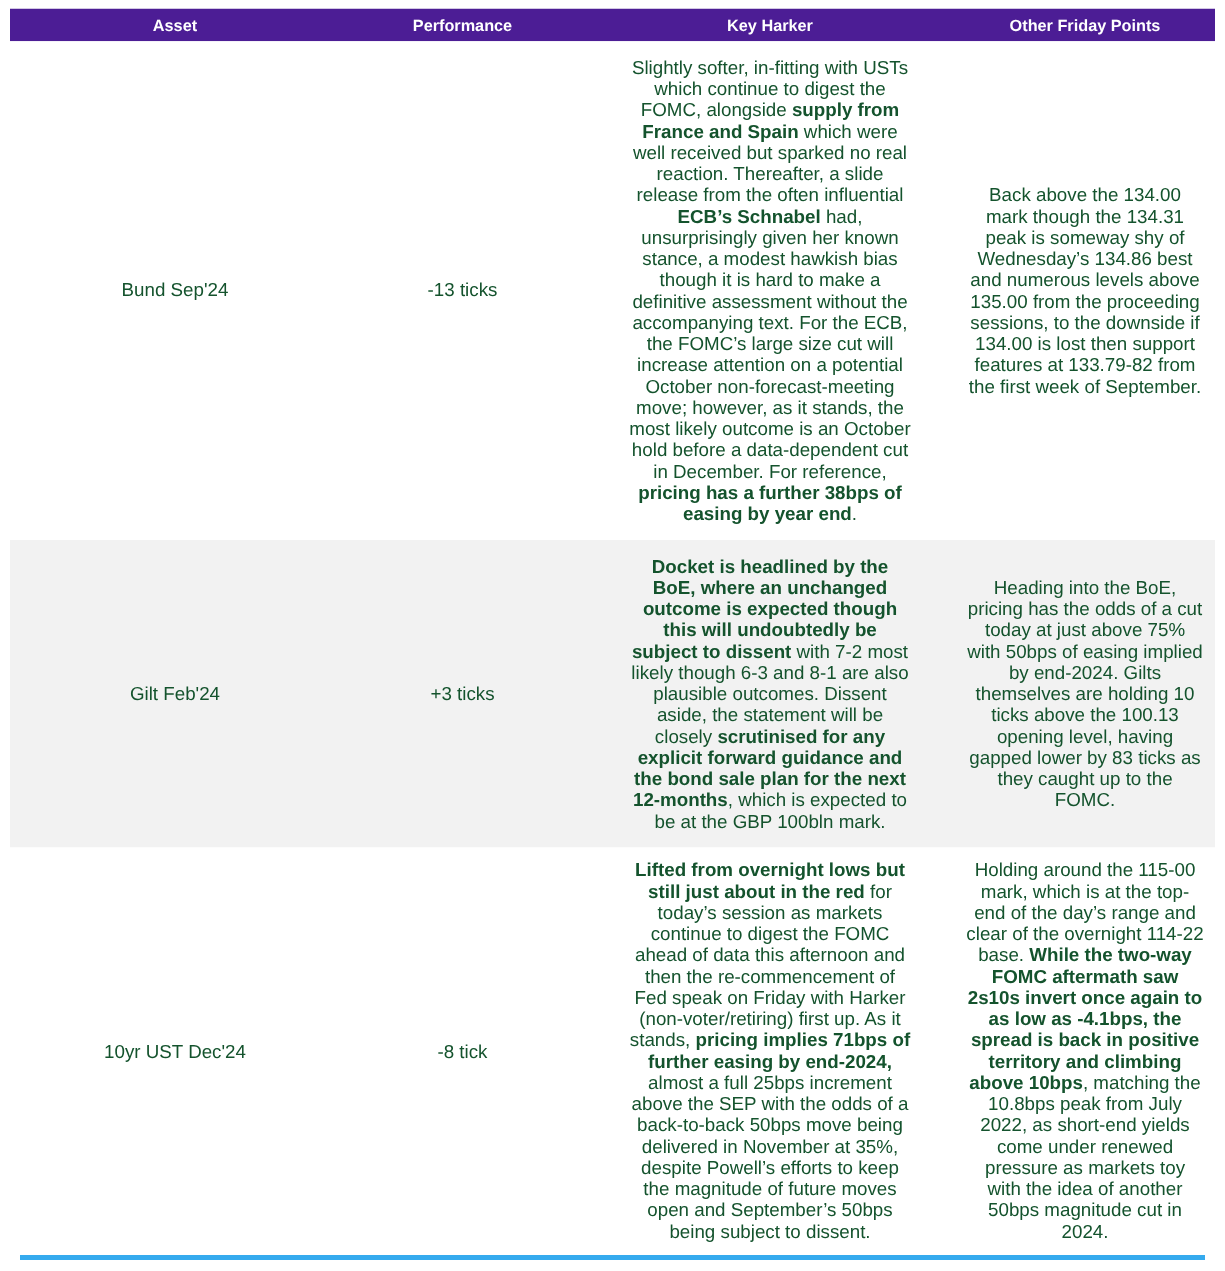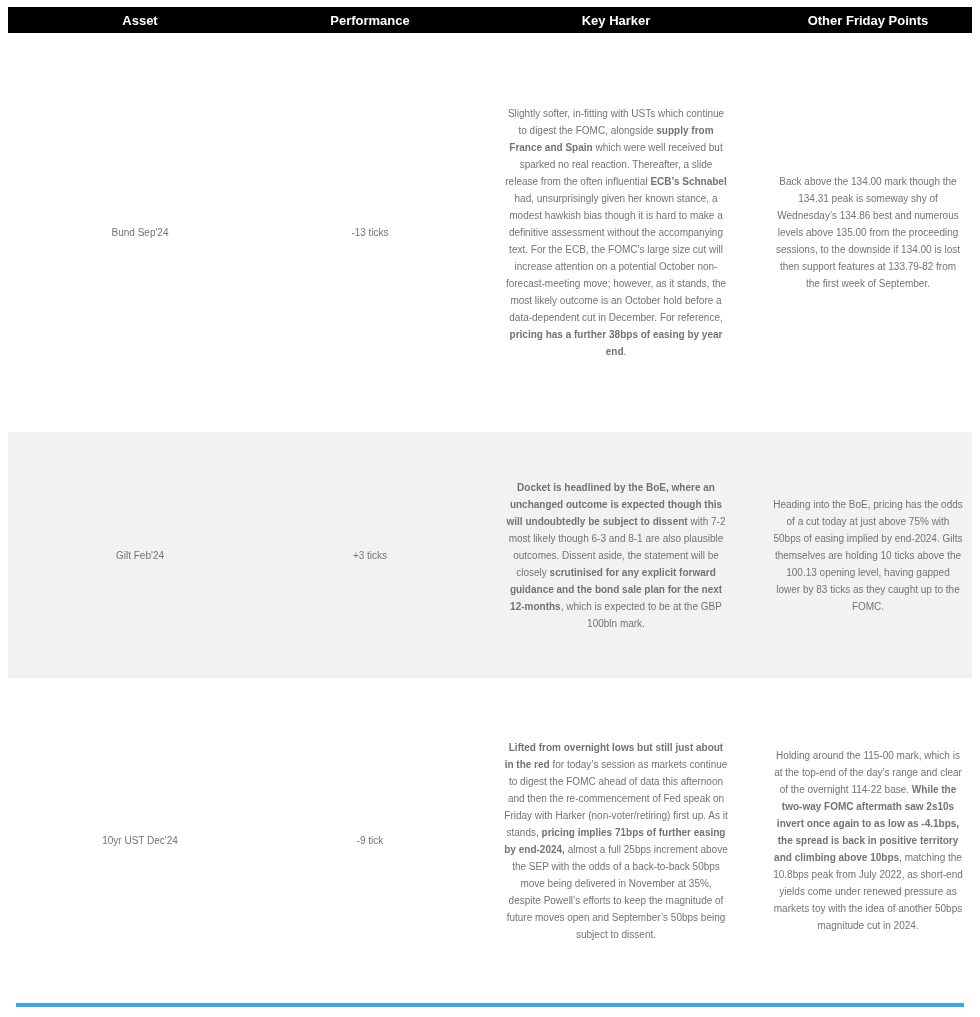--- a/index.html
+++ b/index.html
@@ -19,32 +19,32 @@
     width: 964px;
     border-collapse: collapse;
     table-layout: fixed;
   }
   col.c-asset  { width: 264px; }
   col.c-perf   { width: 196px; }
   col.c-key    { width: 296px; }
   col.c-other  { width: 208px; }
 
   thead th {
-    background: #000000;
+    background: #4c1d95;
     color: #ffffff;
     font-size: 13px;
     font-weight: bold;
     height: 26px;
     text-align: center;
     vertical-align: middle;
     padding: 0 4px;
   }
   tbody td {
-    color: #737373;
-    font-size: 10px;
+    color: #14532d;
+    font-size: 15px;
     line-height: 17px;
     text-align: center;
     vertical-align: middle;
     padding: 10px 6px;
   }
   tbody td.key-cell   { padding: 10px 35px; }
   tbody td.other-cell { padding: 10px 9px; }
 
   tr.row-odd  td { background: #ffffff; }
   tr.row-even td { background: #F2F2F2; }
@@ -88,20 +88,20 @@
         <td class="other-cell"><span>Back above the 134.00 mark though the 134.31 peak is someway shy of Wednesday’s 134.86 best and numerous levels above 135.00 from the proceeding sessions, to the downside if 134.00 is lost then support features at 133.79-82 from the first week of September.</span></td>
       </tr>
       <tr class="row-1 row-even">
         <td>Gilt Feb'24</td>
         <td>+3 ticks</td>
         <td class="key-cell"><b>Docket is headlined by the BoE, where an unchanged outcome is expected though this will undoubtedly be subject to dissent</b><span> with 7-2 most likely though 6-3 and 8-1 are also plausible outcomes. Dissent aside, the statement will be closely </span><b>scrutinised for any explicit forward guidance and the bond sale plan for the next 12-months</b><span>, which is expected to be at the GBP 100bln mark.</span></td>
         <td class="other-cell"><span>Heading into the BoE, pricing has the odds of a cut today at just above 75% with 50bps of easing implied by end-2024. Gilts themselves are holding 10 ticks above the 100.13 opening level, having gapped lower by 83 ticks as they caught up to the FOMC.</span></td>
       </tr>
       <tr class="row-2 row-odd">
         <td>10yr UST Dec'24</td>
-        <td>-9 tick</td>
+        <td>-8 tick</td>
         <td class="key-cell"><b>Lifted from overnight lows but still just about in the red</b><span> for today’s session as markets continue to digest the FOMC ahead of data this afternoon and then the re-commencement of Fed speak on Friday with Harker (non-voter/retiring) first up. As it stands, </span><b>pricing implies 71bps of further easing by end-2024,</b><span> almost a full 25bps increment above the SEP with the odds of a back-to-back 50bps move being delivered in November at 35%, despite Powell’s efforts to keep the magnitude of future moves open and September’s 50bps being subject to dissent.</span></td>
         <td class="other-cell"><span>Holding around the 115-00 mark, which is at the top-end of the day’s range and clear of the overnight 114-22 base. </span><b>While the two-way FOMC aftermath saw 2s10s invert once again to as low as -4.1bps, the spread is back in positive territory and climbing above 10bps</b><span>, matching the 10.8bps peak from July 2022, as short-end yields come under renewed pressure as markets toy with the idea of another 50bps magnitude cut in 2024.</span></td>
       </tr>
     </tbody>
   </table>
   <div class="bottom-rule"></div>
 </div>
 
 </body></html>

